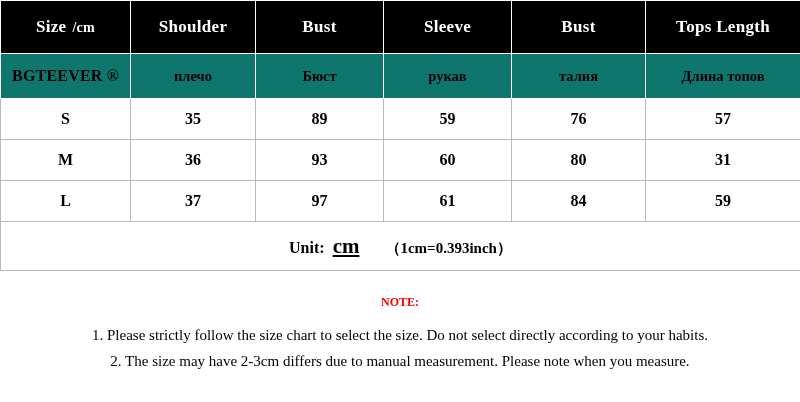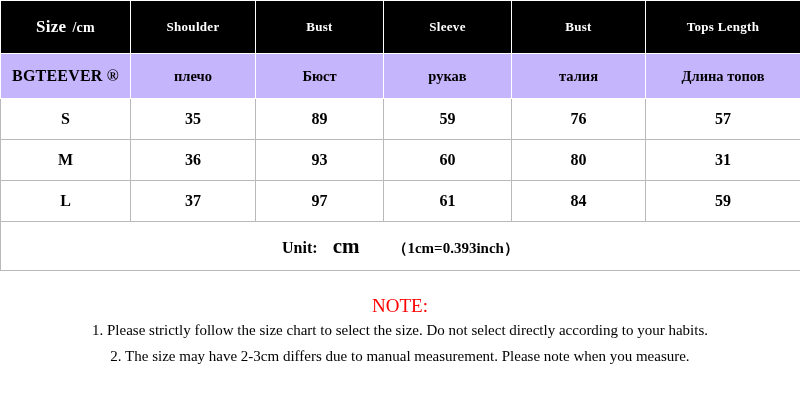--- a/index.html
+++ b/index.html
@@ -29,34 +29,34 @@
     text-align: center;
     vertical-align: middle;
     font-weight: bold;
     padding: 0;
   }
   
   tr.head td {
     background: #000000;
     color: #ffffff;
     height: 52px;
-    font-size: 13px;
+    font-size: 17px;
     letter-spacing: .3px;
   }
   tr.head td.first {
     font-size: 17px;
   }
   tr.head td.first .unit {
     font-size: 14px;
     font-weight: bold;
     padding-left: 6px;
   }
   
   tr.sub td {
-    background: #c4b5fd;
+    background: #0f766e;
     color: #000000;
     height: 44px;
     font-size: 14.5px;
   }
   tr.sub td.brand {
     font-size: 16px;
     letter-spacing: .2px;
   }
   
   tr.data td {
@@ -73,44 +73,45 @@
   tr.unitrow td {
     background: #ffffff;
     border: 1px solid #b9b9b9;
     border-left-color: #b9b9b9;
     height: 48px;
   }
   .unit-line {
     display: flex;
     align-items: baseline;
     justify-content: center;
-    gap: 15px;
+    gap: 8px;
     font-weight: bold;
   }
   .unit-label {
     font-size: 16px;
   }
   .unit-value {
     font-size: 21px;
     padding-right: 18px;
+    text-decoration: underline;
   }
   .unit-conv {
     font-size: 15px;
     font-weight: bold;
   }
   
   #notes {
     margin-top: 24px;
     text-align: center;
   }
   .note-title {
     color: #ff0000;
-    font-size: 19px;
-    font-weight: normal;
-    margin-bottom: 0;
+    font-size: 12px;
+    font-weight: bold;
+    margin-bottom: 12px;
   }
   .note-line {
     font-size: 15px;
     color: #000000;
     line-height: 1.75;
     font-weight: normal;
   }
 </style>
 </head>
 <body>

